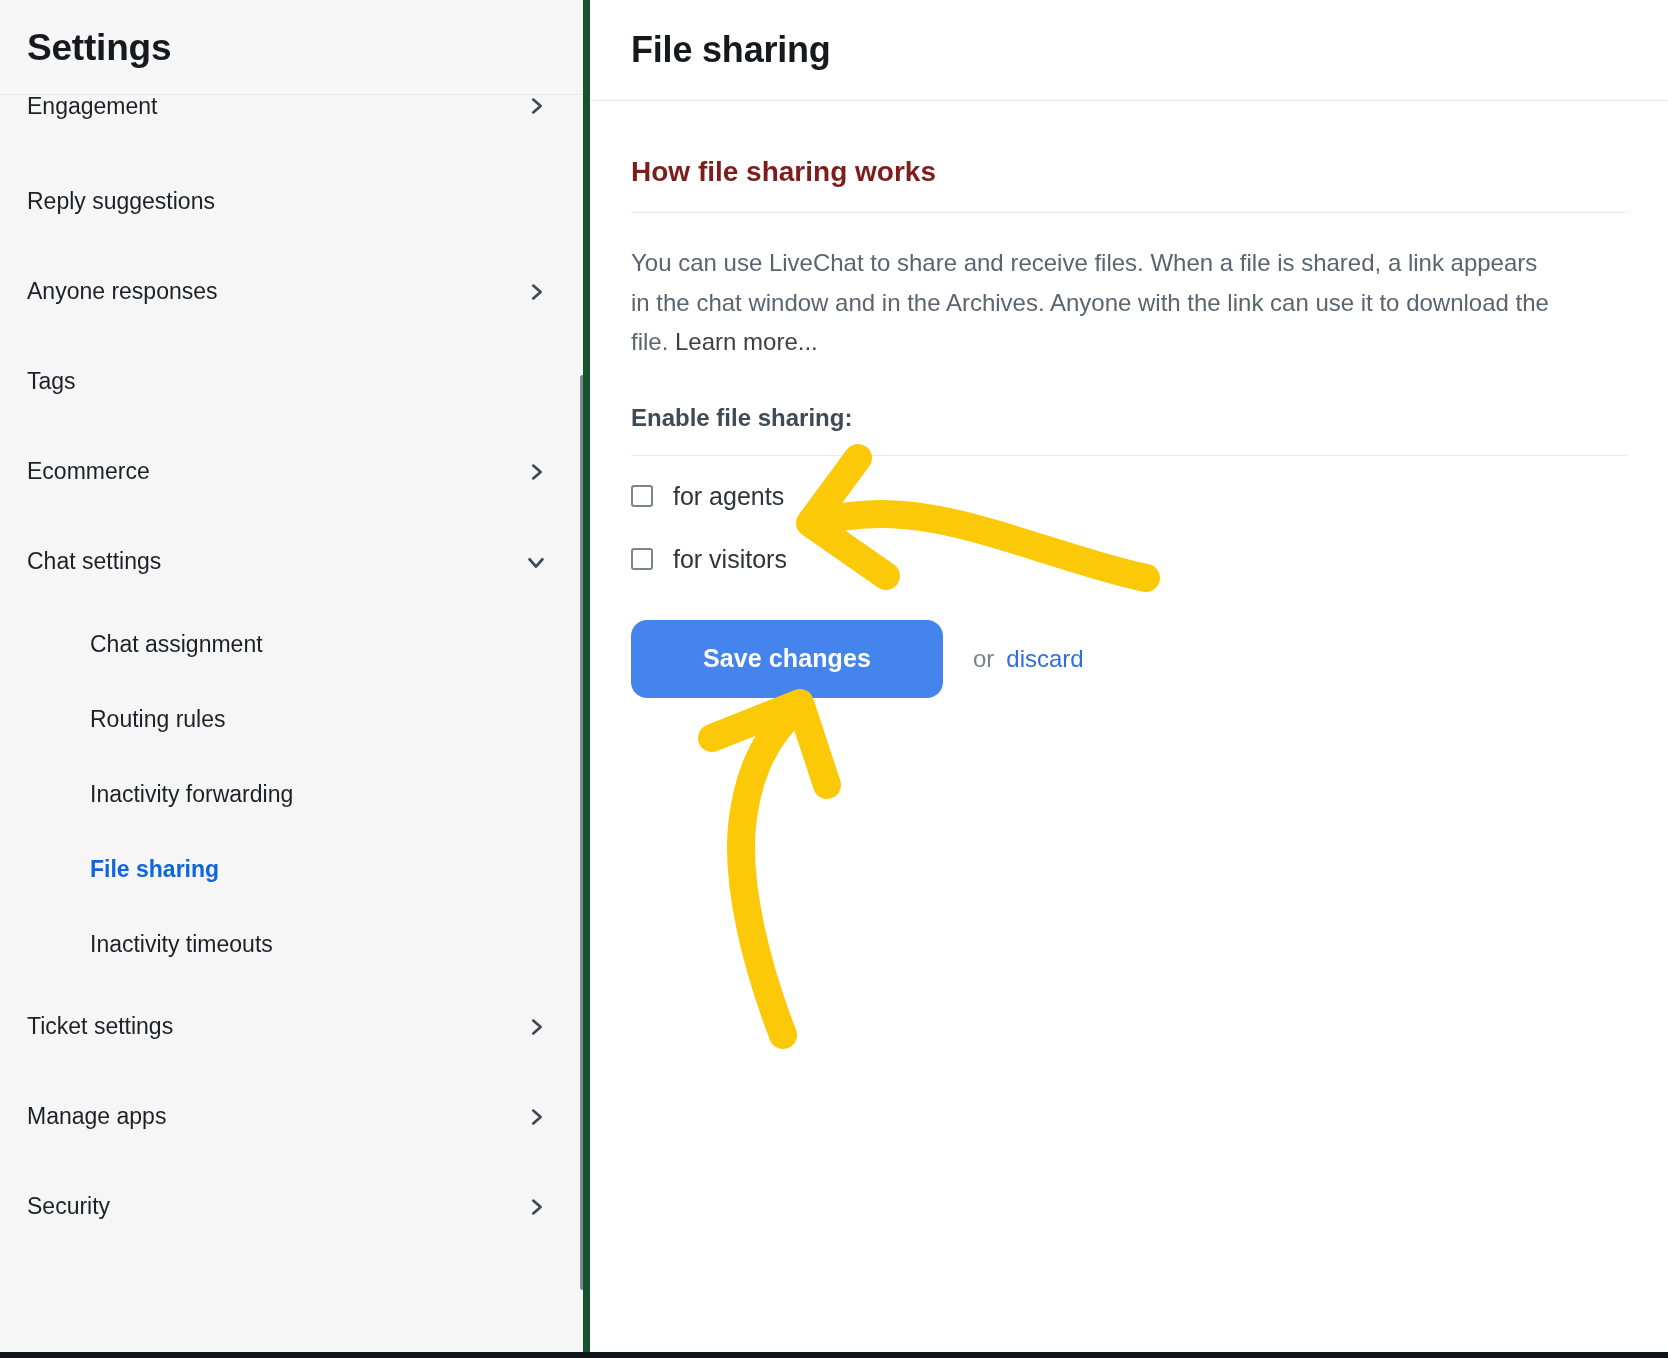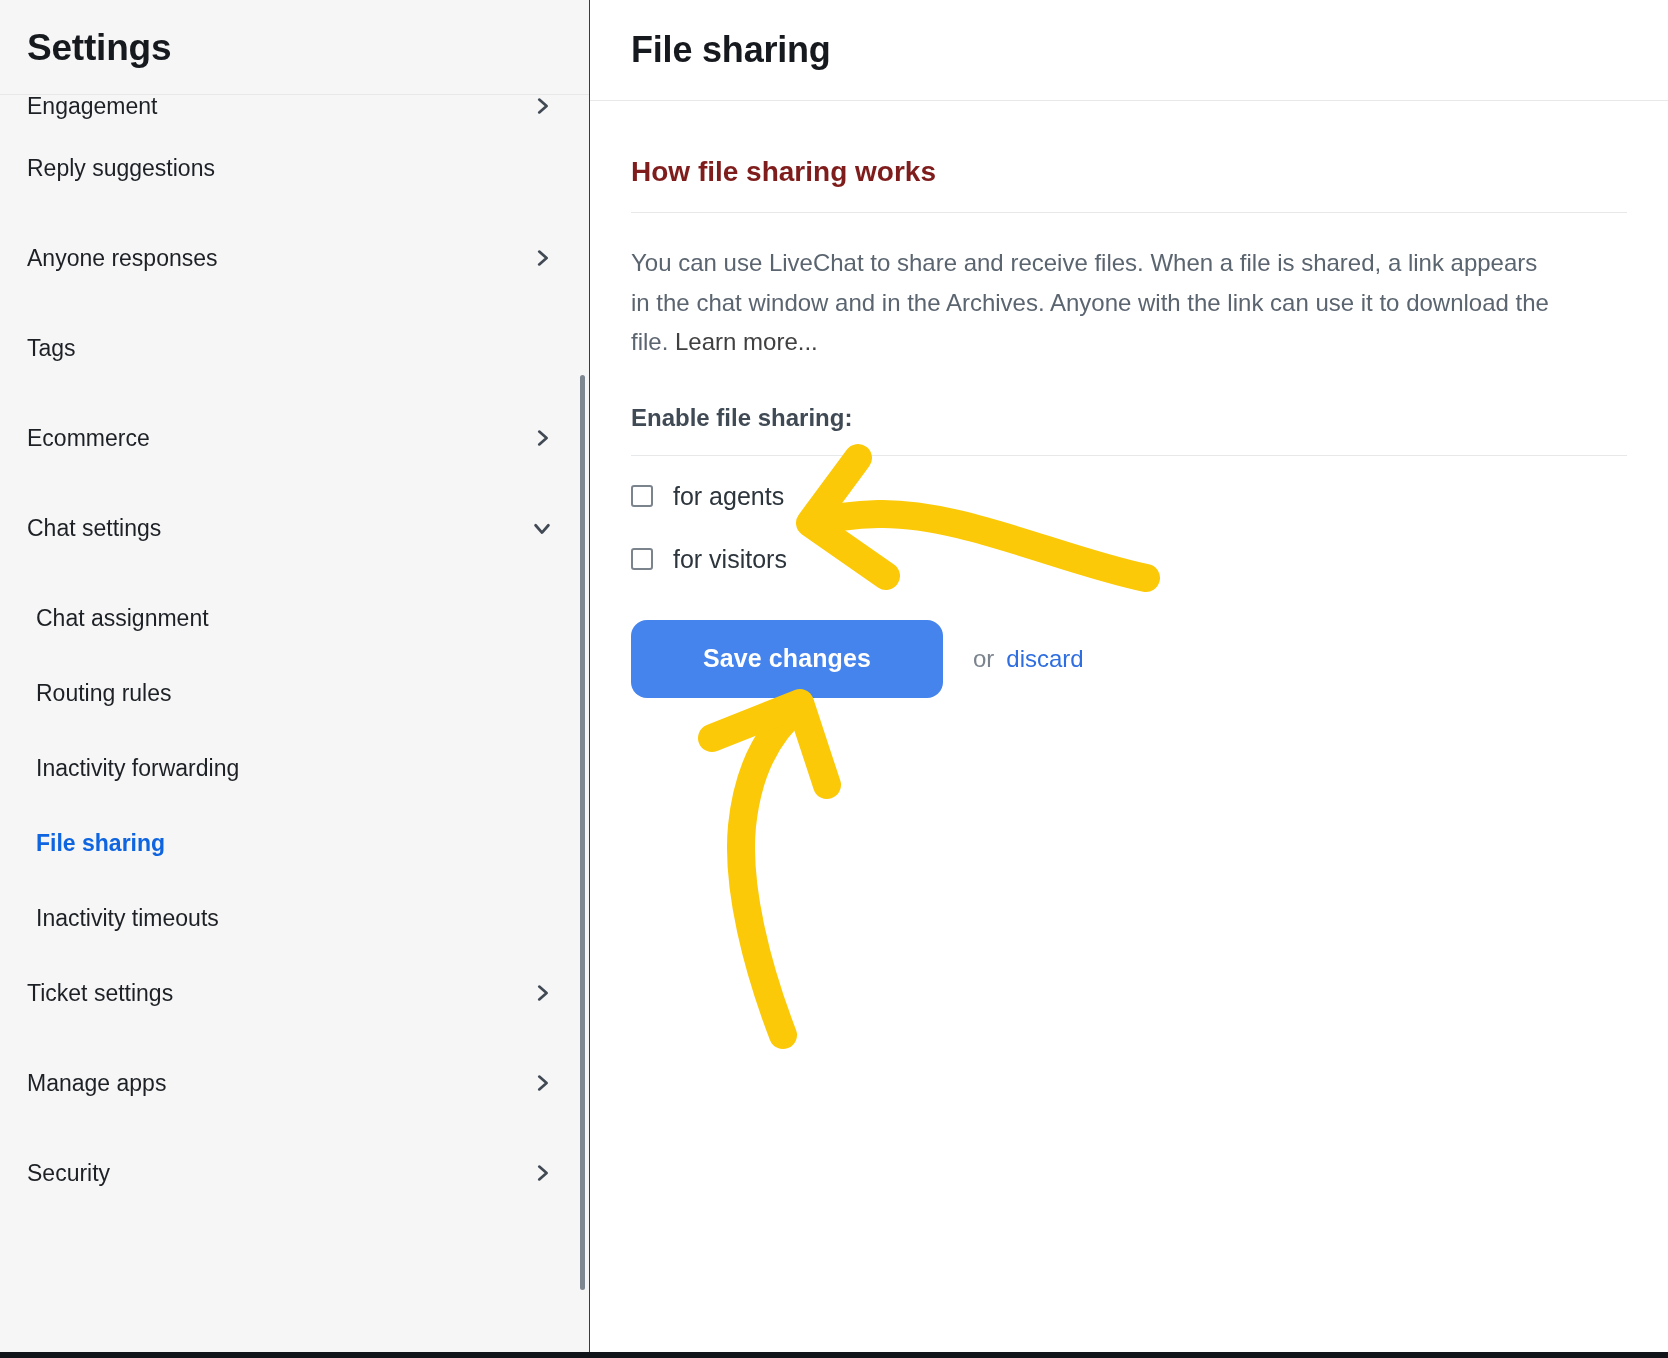--- a/index.html
+++ b/index.html
@@ -19,21 +19,21 @@
     background: #ffffff;
     border-bottom: 6px solid #111418;
   }
 
   
   .sidebar {
     position: relative;
     width: 590px;
     height: 100%;
     background: #f6f6f7;
-    border-right: 1px solid #14532d;
+    border-right: 7px solid #14532d;
     flex: 0 0 590px;
     overflow: hidden;
   }
 
   .sidebar-title {
     font-size: 37px;
     font-weight: 700;
     color: #16191d;
     letter-spacing: -0.2px;
     padding: 27px 0 0 27px;
@@ -46,26 +46,27 @@
     margin-top: 24px;
   }
 
   .nav {
     list-style: none;
   }
 
   .nav-item {
     position: relative;
     display: flex;
+    align-items: center;
     justify-content: space-between;
     padding: 0 36px 0 27px;
     height: 90px;
     cursor: pointer;
   }
-  .nav-item.sub { padding-left: 36px; height: 75px; }
+  .nav-item.sub { padding-left: 90px; height: 75px; }
   .nav-item.first { height: 62px; align-items: flex-start; }
 
   .nav-label {
     font-size: 23px;
     color: #1d2125;
     font-weight: 400;
     line-height: 1;
     white-space: nowrap;
   }
   .nav-item.active .nav-label {

